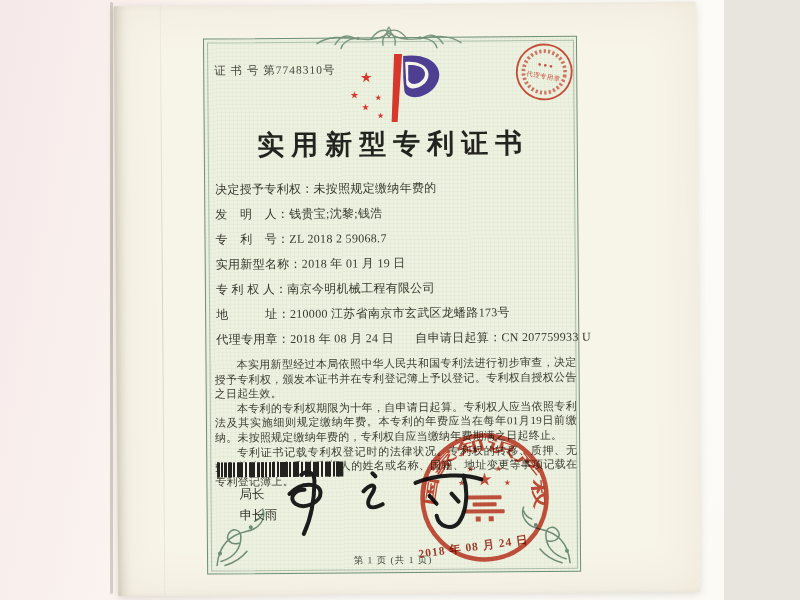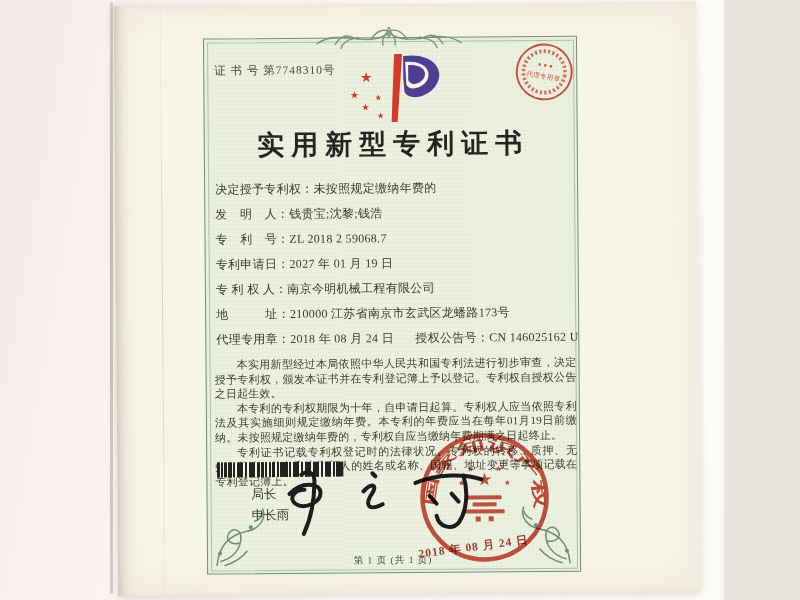--- a/index.html
+++ b/index.html
@@ -56,21 +56,21 @@
   }
   .legal p{margin:0;text-indent:2em;}
   .barcode{
     position:absolute;left:100px;top:457px;width:126px;height:15px;z-index:4;
     background-color:#f6f3e8;
     background-image:
       repeating-linear-gradient(90deg,#22221e 0 1.5px,transparent 1.5px 4px),
       repeating-linear-gradient(90deg,#22221e 0 1px,transparent 1px 7px),
       repeating-linear-gradient(90deg,#22221e 0 2.5px,transparent 2.5px 11px);
   }
-  .director{position:absolute;left:134px;top:479px;z-index:4;font-size:12.5px;color:#33332b;line-height:21px;}
+  .director{position:absolute;left:122px;top:479px;z-index:4;font-size:12.5px;color:#33332b;line-height:21px;}
   .signature{position:absolute;left:150px;top:452px;width:250px;height:85px;z-index:5;}
   .office-seal{position:absolute;left:292px;top:419px;width:150px;height:150px;z-index:6;mix-blend-mode:multiply;opacity:.95;}
   .issue-date{
     position:absolute;left:300px;top:533px;width:160px;z-index:5;
     font-size:11.5px;color:#9c3a28;letter-spacing:1px;transform:rotate(-7deg);font-weight:700;
   }
   .agency-seal{position:absolute;left:395px;top:34px;width:70px;height:70px;z-index:5;transform:rotate(10deg);mix-blend-mode:multiply;opacity:.9;}
   .page-footer{
     position:absolute;left:175px;top:550px;width:200px;text-align:center;
     font-size:9.5px;color:#3e4a3e;letter-spacing:1px;z-index:4;
@@ -138,26 +138,26 @@
       <path d="M63,14 C84,12 92,26 82,36 C74,43 65,41 64,36 Z" fill="#f7f4e8"></path>
       <path d="M66,17 C82,16 87,26 79,33 C73,38 67,36 66,32 Z" fill="#4f3f92"></path>
     </svg>
 
     <div class="title">实用新型专利证书</div>
 
     <div class="fields">
       <div class="frow"><span>决定授予专利权：</span><span>未按照规定缴纳年费的</span></div>
       <div class="frow"><span>发　明　人：</span><span>钱贵宝;沈黎;钱浩</span></div>
       <div class="frow"><span>专　利　号：</span><span>ZL 2018 2 59068.7</span></div>
-      <div class="frow"><span>专利申请日：</span><span>2027 年 01 月 19 日</span></div>
+      <div class="frow"><span>实用新型名称：</span><span>2018 年 01 月 19 日</span></div>
       <div class="frow"><span>专 利 权 人：</span><span>南京今明机械工程有限公司</span></div>
       <div class="frow"><span>地　　　址：</span><span>210000 江苏省南京市玄武区龙蟠路173号</span></div>
       <div class="frow">
         <span>代理专用章：</span><span>2018 年 08 月 24 日</span>
-        <span class="pair2"><span>授权公告号：</span><span>CN 146025162 U</span></span>
+        <span class="pair2"><span>自申请日起算：</span><span>CN 207759933 U</span></span>
       </div>
     </div>
 
     <div class="legal">
       <p>本实用新型经过本局依照中华人民共和国专利法进行初步审查，决定授予专利权，颁发本证书并在专利登记簿上予以登记。专利权自授权公告之日起生效。</p>
       <p>本专利的专利权期限为十年，自申请日起算。专利权人应当依照专利法及其实施细则规定缴纳年费。本专利的年费应当在每年01月19日前缴纳。未按照规定缴纳年费的，专利权自应当缴纳年费期满之日起终止。</p>
       <p>专利证书记载专利权登记时的法律状况。专利权的转移、质押、无效、终止、恢复和专利权人的姓名或名称、国籍、地址变更等事项记载在专利登记簿上。</p>
     </div>
 
     <div class="barcode"></div>

